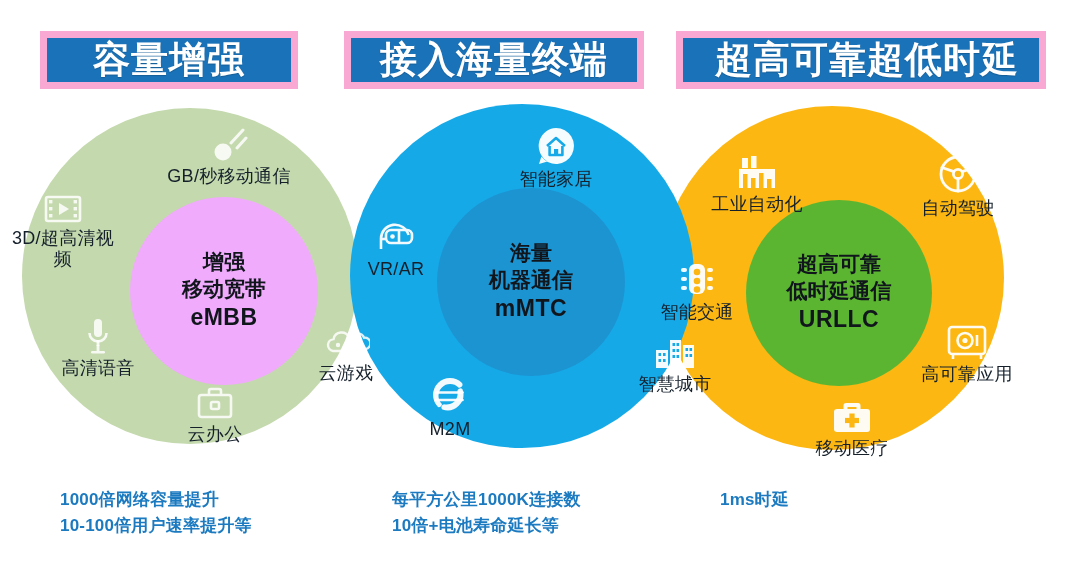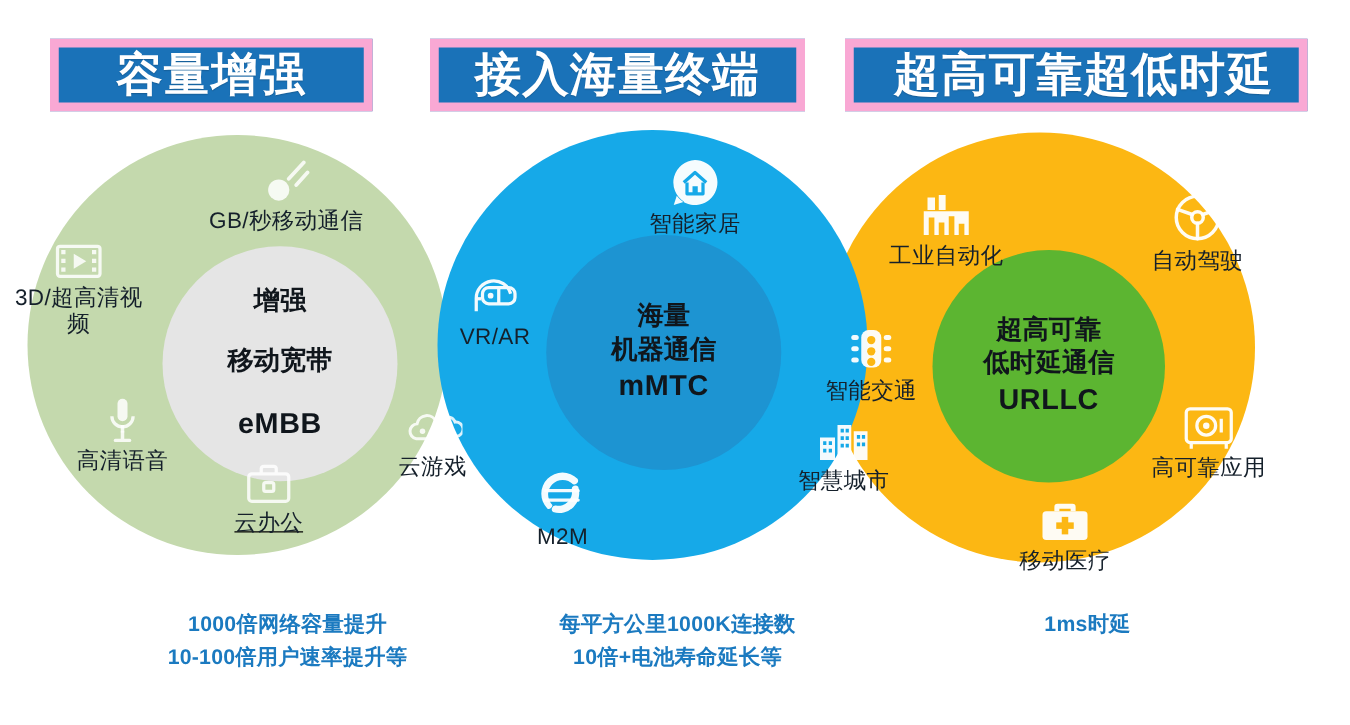--- a/index.html
+++ b/index.html
@@ -121,41 +121,40 @@
     font-size: 18px;
     color: #15202b;
     letter-spacing: 0.3px;
   }
   .feature.two-line .flabel { white-space: normal; }
 
   
   #feat-gbs      { left: 149px; top: 124px; width: 160px; }
   #feat-3d       { left: 5px;   top: 192px; width: 116px; }
   #feat-voice    { left: 42px;  top: 316px; width: 112px; }
-  #feat-office   { left: 160px; top: 368px; width: 110px; text-decoration: underline; }
+  #feat-office   { left: 160px; top: 384px; width: 110px; }
   #feat-cloudgame{ left: 296px; top: 327px; width: 100px; }
 
   
   #feat-vrar     { left: 348px; top: 215px; width: 96px; }
   #feat-home     { left: 500px; top: 125px; width: 112px; justify-content: flex-end; }
   #feat-m2m      { left: 400px; top: 375px; width: 100px; justify-content: flex-end; }
 
   
   #feat-traffic  { left: 643px; top: 260px; width: 108px; }
   #feat-city     { left: 620px; top: 332px; width: 110px; justify-content: center; }
   #feat-factory  { left: 695px; top: 152px; width: 124px; }
   #feat-drive    { left: 904px; top: 152px; width: 108px; }
   #feat-reliable { left: 912px; top: 322px; width: 110px; }
   #feat-medical  { left: 800px; top: 398px; width: 104px; }
 
   
   .caption {
     position: absolute;
     top: 487px;
-    text-align: center;
     color: #1b7ac0;
     font-size: 17px;
     font-weight: bold;
     line-height: 1.52;
     letter-spacing: 0.2px;
   }
   #caption-1 { left: 60px;  width: 340px; }
   #caption-2 { left: 392px; width: 300px; }
   #caption-3 { left: 720px; width: 300px; }
   .caption div { white-space: nowrap; }
@@ -172,21 +171,21 @@
     <span>接入海量终端</span>
   </div>
   <div class="banner" id="banner-3" style="background: rgb(26, 114, 184);">
     <span>超高可靠超低时延</span>
   </div>
 
   <div class="venn-outer" id="circle-embb-outer" style="background: rgb(196, 217, 173);"></div>
   <div class="venn-outer" id="circle-urllc-outer" style="background: rgb(252, 183, 19);"></div>
   <div class="venn-outer" id="circle-mmtc-outer" style="background: rgb(22, 169, 232);"></div>
 
-  <div class="venn-inner" id="circle-embb-inner" style="background: #e5e5e5; gap: 21px;">
+  <div class="venn-inner" id="circle-embb-inner" style="background: #f0abfc;">
     <div class="core-line">增强</div>
     <div class="core-line">移动宽带</div>
     <div class="core-line code">eMBB</div>
   </div>
 
   <div class="venn-inner" id="circle-mmtc-inner" style="background: rgb(29, 148, 210);">
     <div class="core-line">海量</div>
     <div class="core-line">机器通信</div>
     <div class="core-line code">mMTC</div>
   </div>

